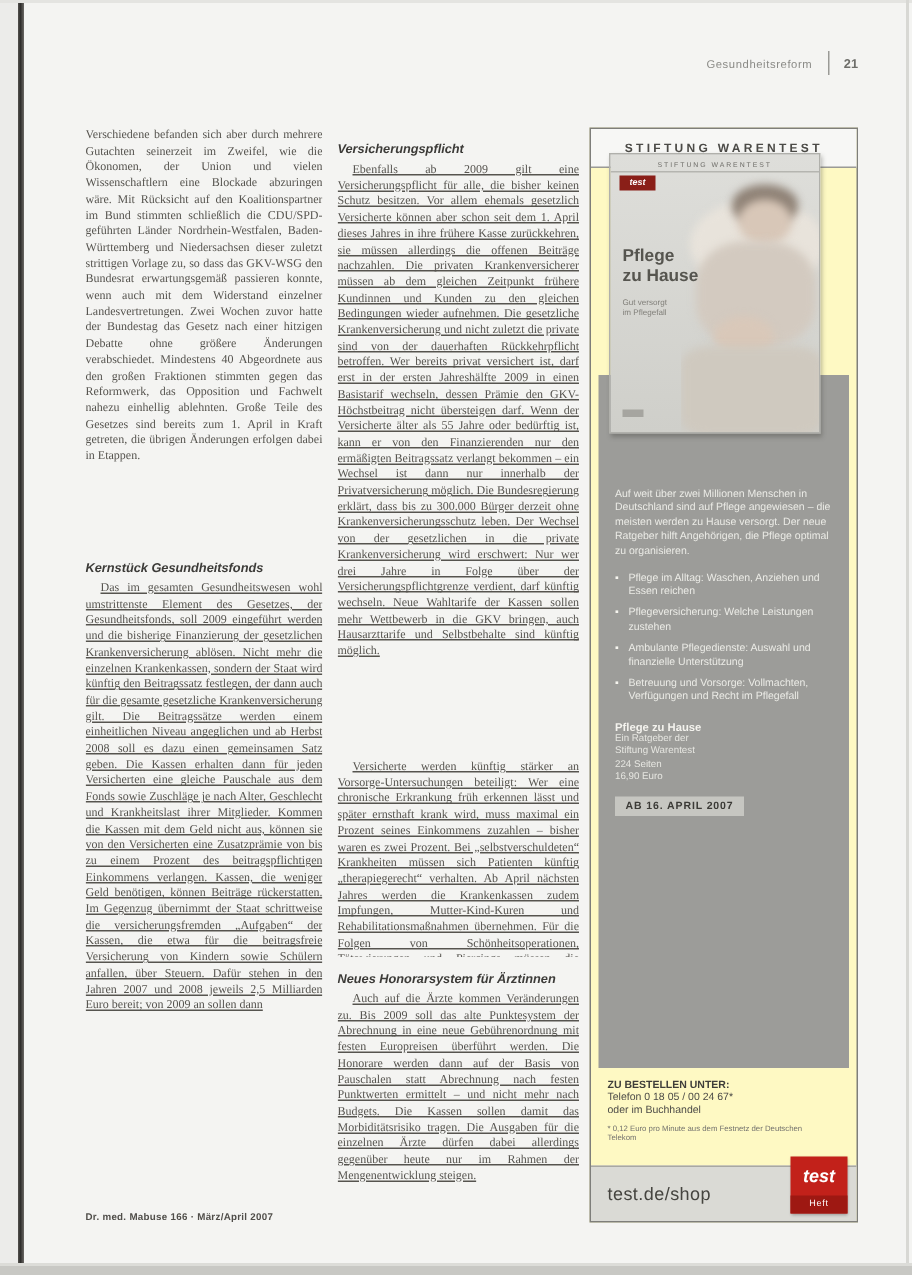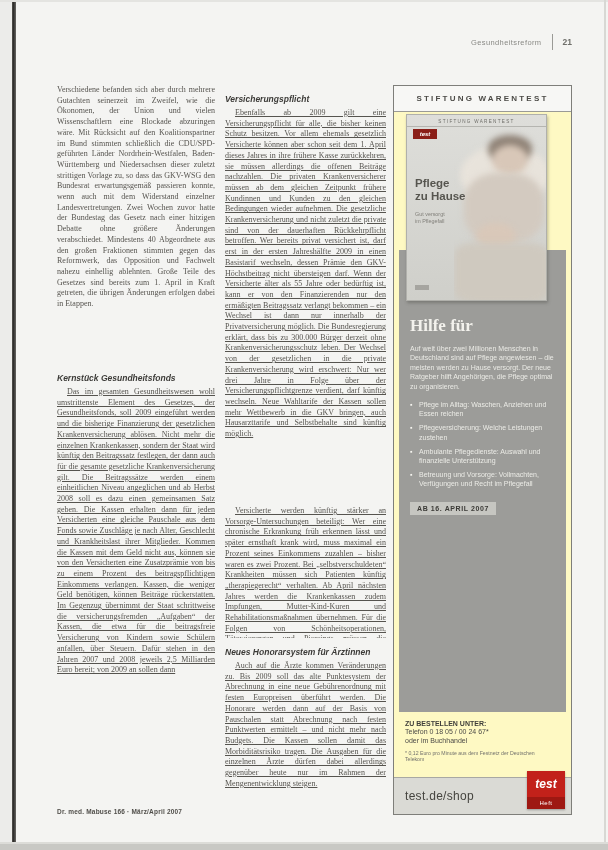--- a/index.html
+++ b/index.html
@@ -74,21 +74,21 @@
   .shop-url{position:absolute;left:11px;top:11px;font-size:12px;font-weight:normal;
     color:#45443f;letter-spacing:.3px;filter:blur(.35px);}
   .test-logo{position:absolute;right:6px;top:-7px;width:38px;height:38px;background:#c2211a;
     box-shadow:0 1px 2px rgba(0,0,0,.3);display:flex;flex-direction:column;}
   .test-logo .t-main{flex:1;display:flex;align-items:center;justify-content:center;
     color:#fff;font-weight:bold;font-size:12px;font-style:italic;}
   .test-logo .t-sub{height:12px;background:#9e1812;color:#fff;font-size:6px;
     display:flex;align-items:center;justify-content:center;letter-spacing:.5px;}
 
   
-  .book-cover{position:absolute;left:12px;top:28px;width:141px;height:187px;
+  .book-cover{position:absolute;left:12px;top:16px;width:141px;height:187px;
     background:linear-gradient(180deg,#dededa,#cfcfca);border:1px solid #b0b0ab;
     box-sizing:border-box;overflow:hidden;box-shadow:1px 2px 3px rgba(60,60,55,.35);}
   .cover-brand{position:absolute;left:0;top:4px;width:100%;text-align:center;
     font-size:4.6px;letter-spacing:1.3px;color:#6e6d68;border-bottom:1px solid #b5b5b0;
     padding-bottom:2px;filter:blur(.3px);}
   .cover-badge{position:absolute;left:6px;top:14px;width:24px;height:10px;background:#8a1f18;
     color:#fff;font-size:6px;font-weight:bold;display:flex;align-items:center;
     justify-content:center;font-style:italic;}
   .cover-photo{position:absolute;right:0;top:12px;width:92px;height:175px;overflow:hidden;}
   .ph{position:absolute;border-radius:50%;filter:blur(3px);}
@@ -140,29 +140,35 @@
 
   <div class="ad-box">
 
     <div class="ad-header">
       <span>STIFTUNG WARENTEST</span>
     </div>
 
     <div class="gray-panel">
       <div class="panel-inner">
         <div class="ad-headline">
-          <div>Hilfe für</div>
         </div>
         <p class="ad-intro">Auf weit über zwei Millionen Menschen in Deutschland sind auf Pflege angewiesen – die meisten werden zu Hause versorgt. Der neue Ratgeber hilft Angehörigen, die Pflege optimal zu organisieren.</p>
         <ul class="ad-bullets">
           <li>Pflege im Alltag: Waschen, Anziehen und Essen reichen</li>
           <li>Pflegeversicherung: Welche Leistungen zustehen</li>
           <li>Ambulante Pflegedienste: Auswahl und finanzielle Unterstützung</li>
           <li>Betreuung und Vorsorge: Vollmachten, Verfügungen und Recht im Pflegefall</li>
         </ul>
+        <div class="ad-product">
+          <div class="ptitle">Pflege zu Hause</div>
+          <div class="pline">Ein Ratgeber der</div>
+          <div class="pline">Stiftung Warentest</div>
+          <div class="pline">224 Seiten</div>
+          <div class="pline">16,90 Euro</div>
+        </div>
         <div class="release-band">AB 16. APRIL 2007</div>
       </div>
     </div>
 
     <div class="book-cover">
       <div class="cover-brand">STIFTUNG WARENTEST</div>
       <div class="cover-badge">test</div>
       <div class="cover-photo">
         <div class="ph ph-pillow"></div>
         <div class="ph ph-hair"></div>

